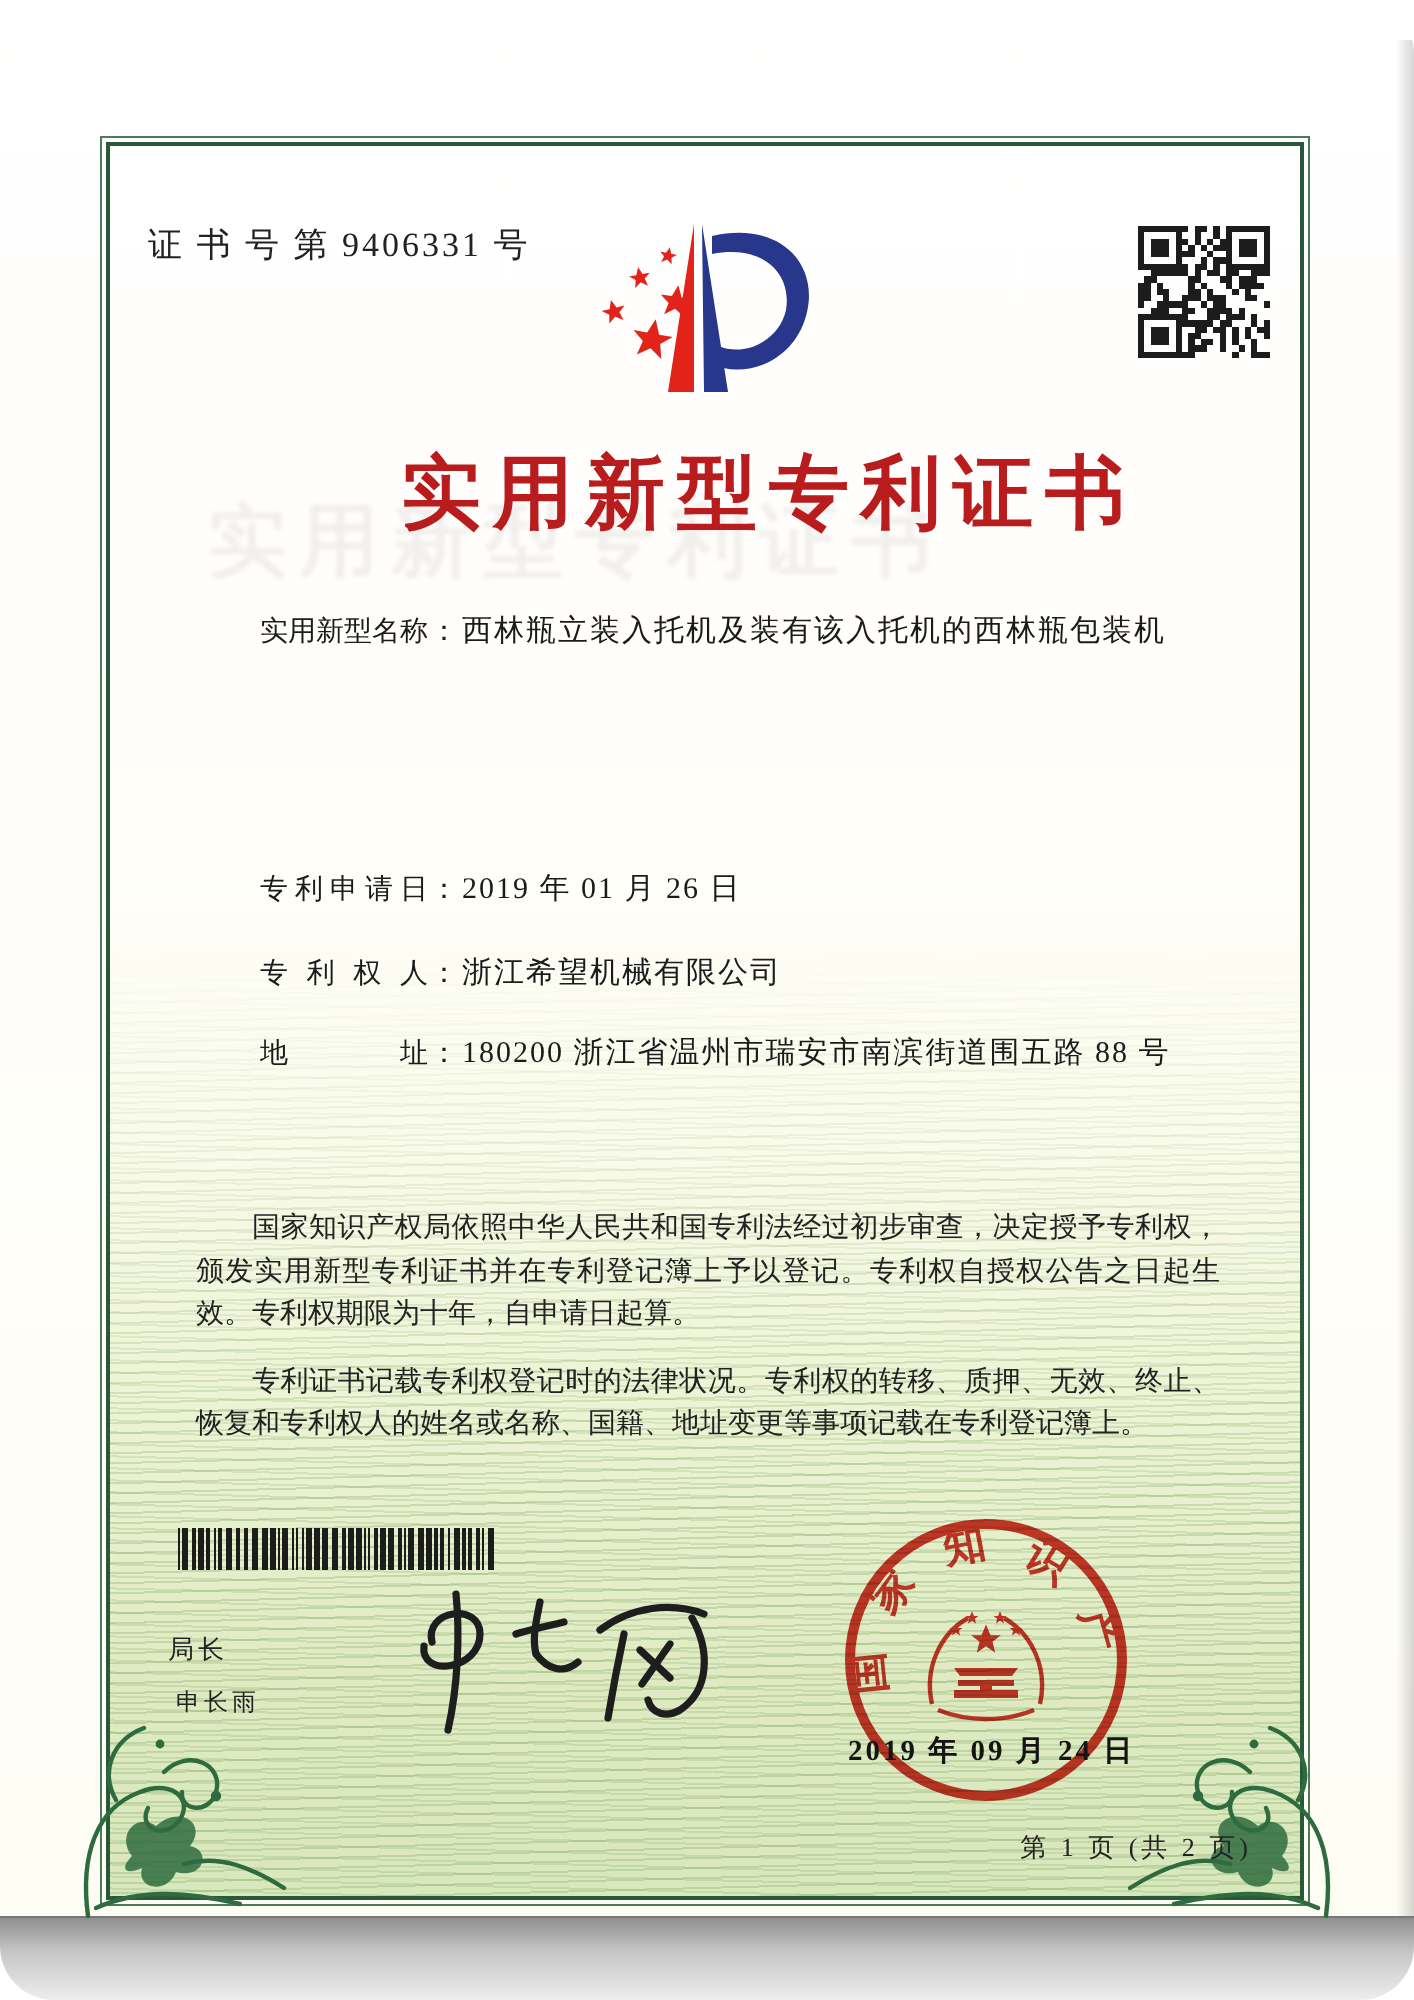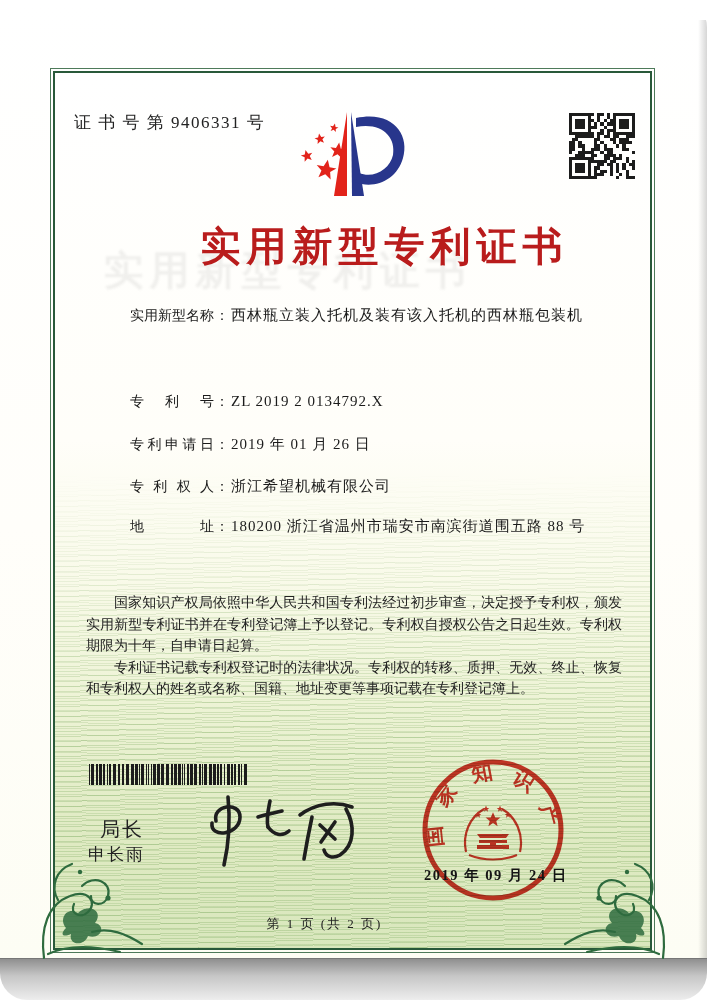--- a/index.html
+++ b/index.html
@@ -37,30 +37,30 @@
   .frow{position:absolute;z-index:5;left:86px;width:560px;height:22px;font-size:15px;white-space:nowrap;margin-left:44px;}
   .flabel{display:inline-block;width:84px;font-size:14px;text-align:justify;text-align-last:justify;vertical-align:baseline;}
   .fcolon{display:inline-block;margin:0 2px 0 1px;font-size:14px;}
   .fvalue{letter-spacing:1px;}
   .frow.r0{top:306px}.frow.r1{top:351px}.frow.r2{top:393px}
   .frow.r3{top:435px}.frow.r4{top:477px}.frow.r5{top:517px}.frow.r6{top:561px}
   .field2{position:absolute;left:282px;top:0;}
   
   .body-text{position:absolute;z-index:5;left:86px;top:592px;width:536px;font-size:14px;line-height:21.5px;
       text-align:justify;color:#222;}
-  .body-text p{margin:0;text-indent:2em;}
+  .body-text p{margin:12px;text-indent:2em;}
   
   .barcode{position:absolute;z-index:5;left:87px;top:764px;}
-  .signer-title{position:absolute;z-index:5;left:100px;top:816px;font-size:20px;letter-spacing:2px;color:#222;}
-  .signer-name{position:absolute;z-index:5;left:88px;top:843px;font-size:17px;letter-spacing:2px;color:#222;}
+  .signer-title{position:absolute;z-index:5;left:84px;top:816px;font-size:13px;letter-spacing:2px;color:#222;}
+  .signer-name{position:absolute;z-index:5;left:88px;top:843px;font-size:12px;letter-spacing:2px;color:#222;}
   .signature{position:absolute;z-index:5;left:188px;top:791px;}
   .seal{position:absolute;z-index:6;left:419px;top:756px;mix-blend-mode:multiply;opacity:.93;}
   .seal-date{position:absolute;z-index:7;left:424px;top:866px;font-size:14.5px;font-weight:700;
       letter-spacing:1.5px;color:#141414;white-space:nowrap;}
-  .footer{position:absolute;z-index:5;left:50px;top:915px;width:603px;text-align:center;
+  .footer{position:absolute;z-index:5;left:50px;top:915px;width:603px;text-align:right;
       font-size:13px;letter-spacing:2px;color:#222;transform:translateX(-27px);}
 </style>
 </head>
 <body>
 
 <div class="stage">
 
   <div class="paper"></div>
   <div class="bottom-band"></div>
   <div class="right-shadow"></div>
@@ -358,23 +358,20 @@
       <rect x="19" y="20" width="1" height="1" fill="#1c1c1c"></rect>
       <rect x="20" y="20" width="1" height="1" fill="#1c1c1c"></rect>
     </svg>
 
   <div class="title-ghost">实用新型专利证书</div>
   <div class="title">实用新型专利证书</div>
 
   <div class="frow r0">
     <span class="flabel">实用新型名称</span><span class="fcolon">：</span><span class="fvalue">西林瓶立装入托机及装有该入托机的西林瓶包装机</span>
   </div>
-  <div class="frow r2">
-    <span class="flabel">专利号</span><span class="fcolon">：</span><span class="fvalue">ZL 2019 2 0134792.X</span>
-  </div>
   <div class="frow r3">
     <span class="flabel">专利申请日</span><span class="fcolon">：</span><span class="fvalue">2019 年 01 月 26 日</span>
   </div>
   <div class="frow r4">
     <span class="flabel">专利权人</span><span class="fcolon">：</span><span class="fvalue">浙江希望机械有限公司</span>
   </div>
   <div class="frow r5">
     <span class="flabel">地址</span><span class="fcolon">：</span><span class="fvalue">180200 浙江省温州市瑞安市南滨街道围五路 88 号</span>
   </div>
 

